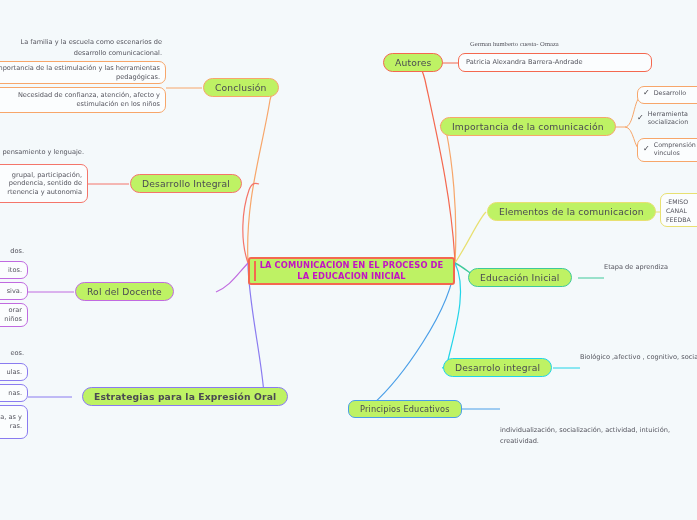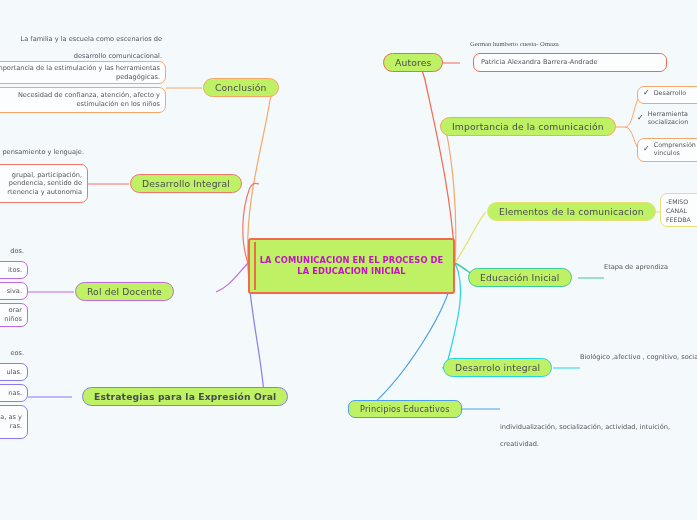--- a/index.html
+++ b/index.html
@@ -43,21 +43,21 @@
 
   
   .subbox{
     border-width:1.2px;border-style:solid;border-radius:7px;
     color:#55555e;font-size:6.6px;line-height:8.6px;
     padding:3px 5px;text-align:right;
     display:flex;align-items:center;justify-content:flex-end;
     background:#fbfdfe;
   }
   .subplain{
-    color:#55555e;font-size:6.6px;line-height:17px;
+    color:#55555e;font-size:6.6px;line-height:11px;
     text-align:right;background:transparent;
     display:flex;align-items:center;justify-content:flex-end;
   }
   .subplain.l{text-align:left;justify-content:flex-start;}
 
   .checkrow{
     display:flex;align-items:center;gap:4px;
     color:#55555e;font-size:6.4px;line-height:8px;
   }
   .check{color:#34343c;font-size:8px;line-height:8px;flex:0 0 auto;}
@@ -94,21 +94,21 @@
     <line x1="440" y1="63" x2="460" y2="63" stroke="#f4684f" stroke-width="1"></line>
     <line x1="607" y1="127" x2="625" y2="127" stroke="#f7a66a" stroke-width="1"></line>
     <path d="M625,127 C634,127 634,97 641,97" fill="none" stroke="#f7a66a" stroke-width="1"></path>
     <path d="M625,127 C634,127 634,150 641,150" fill="none" stroke="#f7a66a" stroke-width="1"></path>
     <line x1="632" y1="212" x2="660" y2="212" stroke="#e8e071" stroke-width="1"></line>
     <line x1="578" y1="278" x2="604" y2="278" stroke="#3ec99a" stroke-width="1"></line>
     <line x1="553" y1="368" x2="580" y2="368" stroke="#21d4e8" stroke-width="1"></line>
     <line x1="453" y1="409" x2="500" y2="409" stroke="#4a9fe8" stroke-width="1"></line>
   </svg>
 
-  <div class="node root" style="left:248px;top:238px;width:207px;height:56px;">
+  <div class="node root" style="left:248px;top:257px;width:207px;height:28px;">
     <span class="inner"></span>
     <span>LA COMUNICACION EN EL PROCESO DE LA EDUCACION INICIAL</span>
   </div>
 
   <div class="node topic" style="left:203px;top:78px;border-color:#f7a66a;">
     <span>Conclusión</span>
   </div>
   <div class="node subplain" style="left:0px;top:38px;width:165px;height:20px;padding-right:3px;">
     <span>La familia y la escuela como escenarios de desarrollo comunicacional.</span>
   </div>
@@ -160,21 +160,21 @@
   <div class="node subbox" style="left:-14px;top:405px;width:42px;height:34px;border-color:#8a7bf0;">
     <span>dia, as y ras.</span>
   </div>
 
   <div class="node topic" style="left:383px;top:53px;border-color:#f4684f;">
     <span>Autores</span>
   </div>
   <div class="node subplain l" style="left:470px;top:38px;width:200px;height:11px;font-family:Liberation Serif, serif;">
     <span>German humberto cuesta- Omaza</span>
   </div>
-  <div class="node subbox" style="left:458px;top:53px;width:194px;height:19px;border-color:#f4684f;text-align:left;justify-content:flex-start;padding-left:7px;margin-left:15px;">
+  <div class="node subbox" style="left:458px;top:53px;width:194px;height:19px;border-color:#f4684f;text-align:left;justify-content:flex-start;padding-left:7px;">
     <span>Patricia Alexandra Barrera-Andrade</span>
   </div>
 
   <div class="node topic" style="left:440px;top:117px;border-color:#f7a66a;">
     <span>Importancia de la comunicación</span>
   </div>
   <div class="node boxedcheck" style="left:637px;top:86px;width:76px;height:18px;">
     <div class="checkrow">
       <span class="check">✓</span>
       <span class="ctext">Desarrollo</span>

